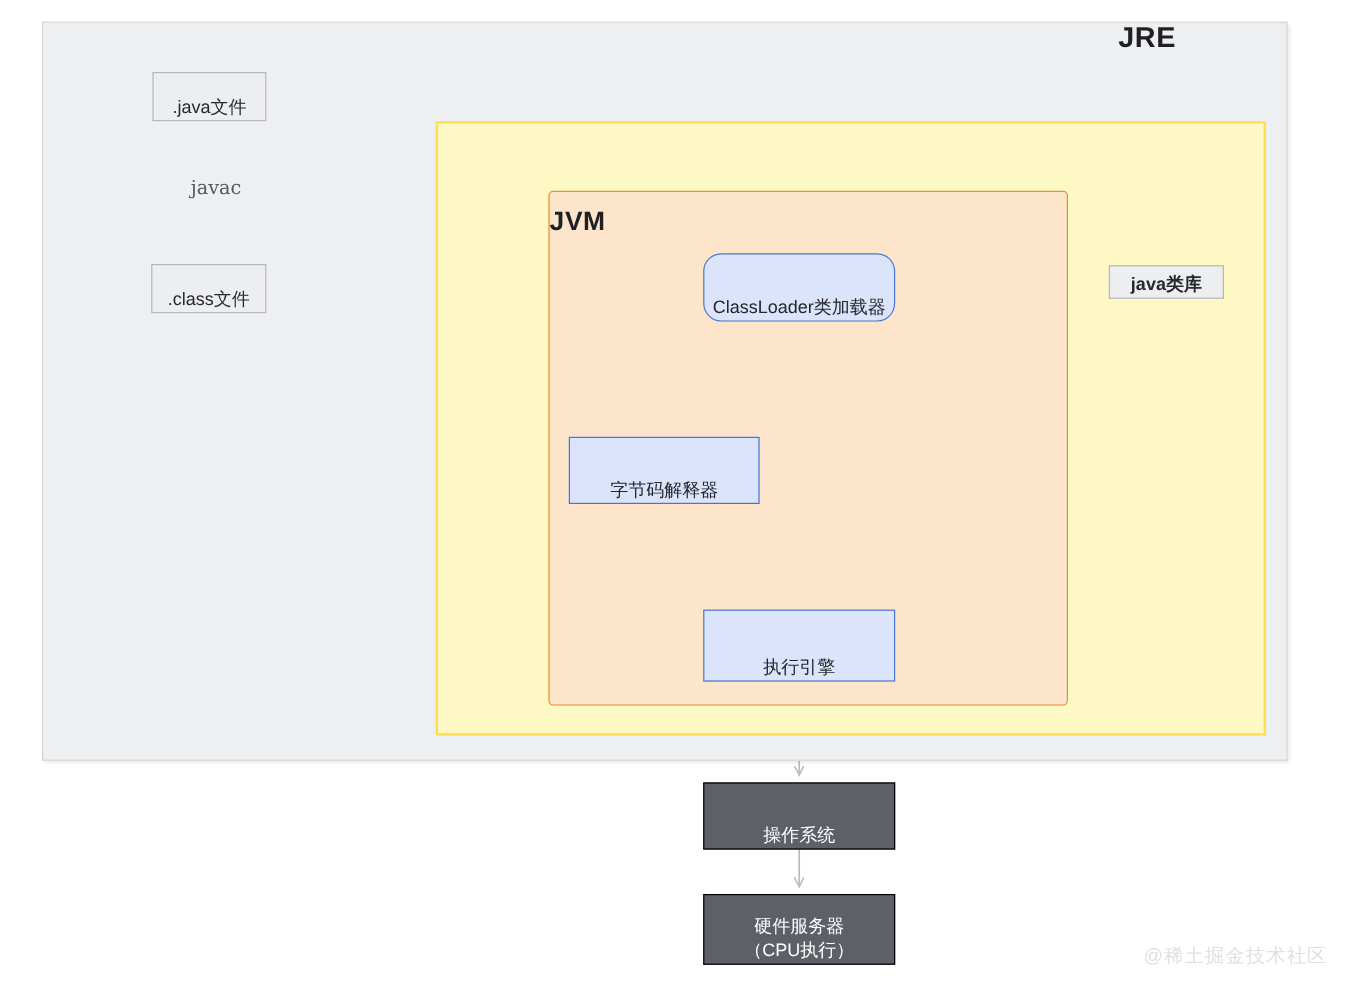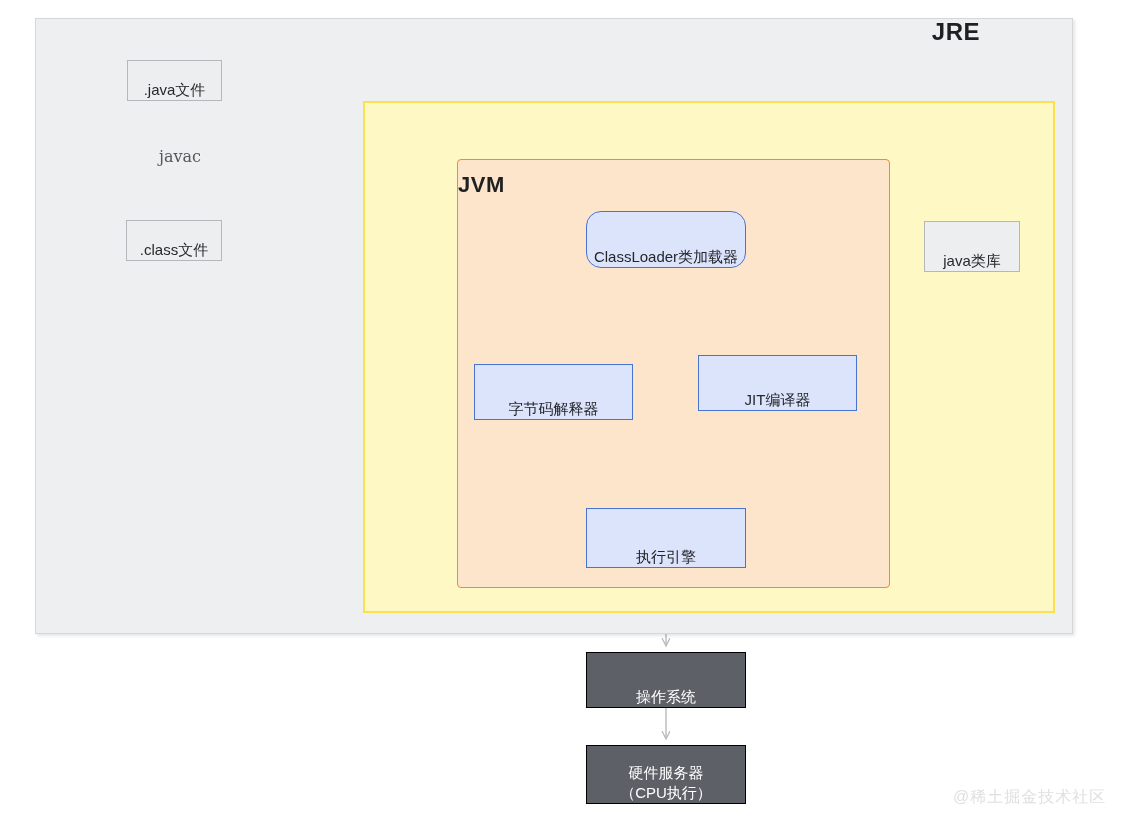--- a/index.html
+++ b/index.html
@@ -112,21 +112,21 @@
   }
   .node-dark {
     background: #5d6067;
     border: 1px solid #000000;
     color: #ffffff;
     font-size: 15px;
   }
 
   #box-java   { left: 127px; top: 60px;  width: 95px;  height: 41px; }
   #box-class  { left: 126px; top: 220px; width: 96px;  height: 41px; }
-  #box-lib    { left: 924px; top: 221px; width: 96px;  height: 51px; }
+  #box-lib    { left: 924px; top: 221px; width: 96px;  height: 28px; font-weight: bold; }
   #box-loader { left: 586px; top: 211px; width: 160px; height: 57px; border-radius: 15px; }
   #box-interp { left: 474px; top: 364px; width: 159px; height: 56px; }
   #box-jit    { left: 698px; top: 355px; width: 159px; height: 56px; }
   #box-engine { left: 586px; top: 508px; width: 160px; height: 60px; }
   #box-os     { left: 586px; top: 652px; width: 160px; height: 56px; }
   #box-hw     { left: 586px; top: 745px; width: 160px; height: 59px; }
 
   
   .edge-label {
     position: absolute;
@@ -208,23 +208,20 @@
   </div>
 
   <div class="node node-blue" id="box-loader">
     <span>ClassLoader类加载器</span>
   </div>
 
   <div class="node node-blue" id="box-interp">
     <span>字节码解释器</span>
   </div>
 
-  <div class="node node-blue" id="box-jit">
-    <span>JIT编译器</span>
-  </div>
 
   <div class="node node-blue" id="box-engine">
     <span>执行引擎</span>
   </div>
 
   <div class="node node-dark" id="box-os">
     <span>操作系统</span>
   </div>
 
   <div class="node node-dark" id="box-hw">

